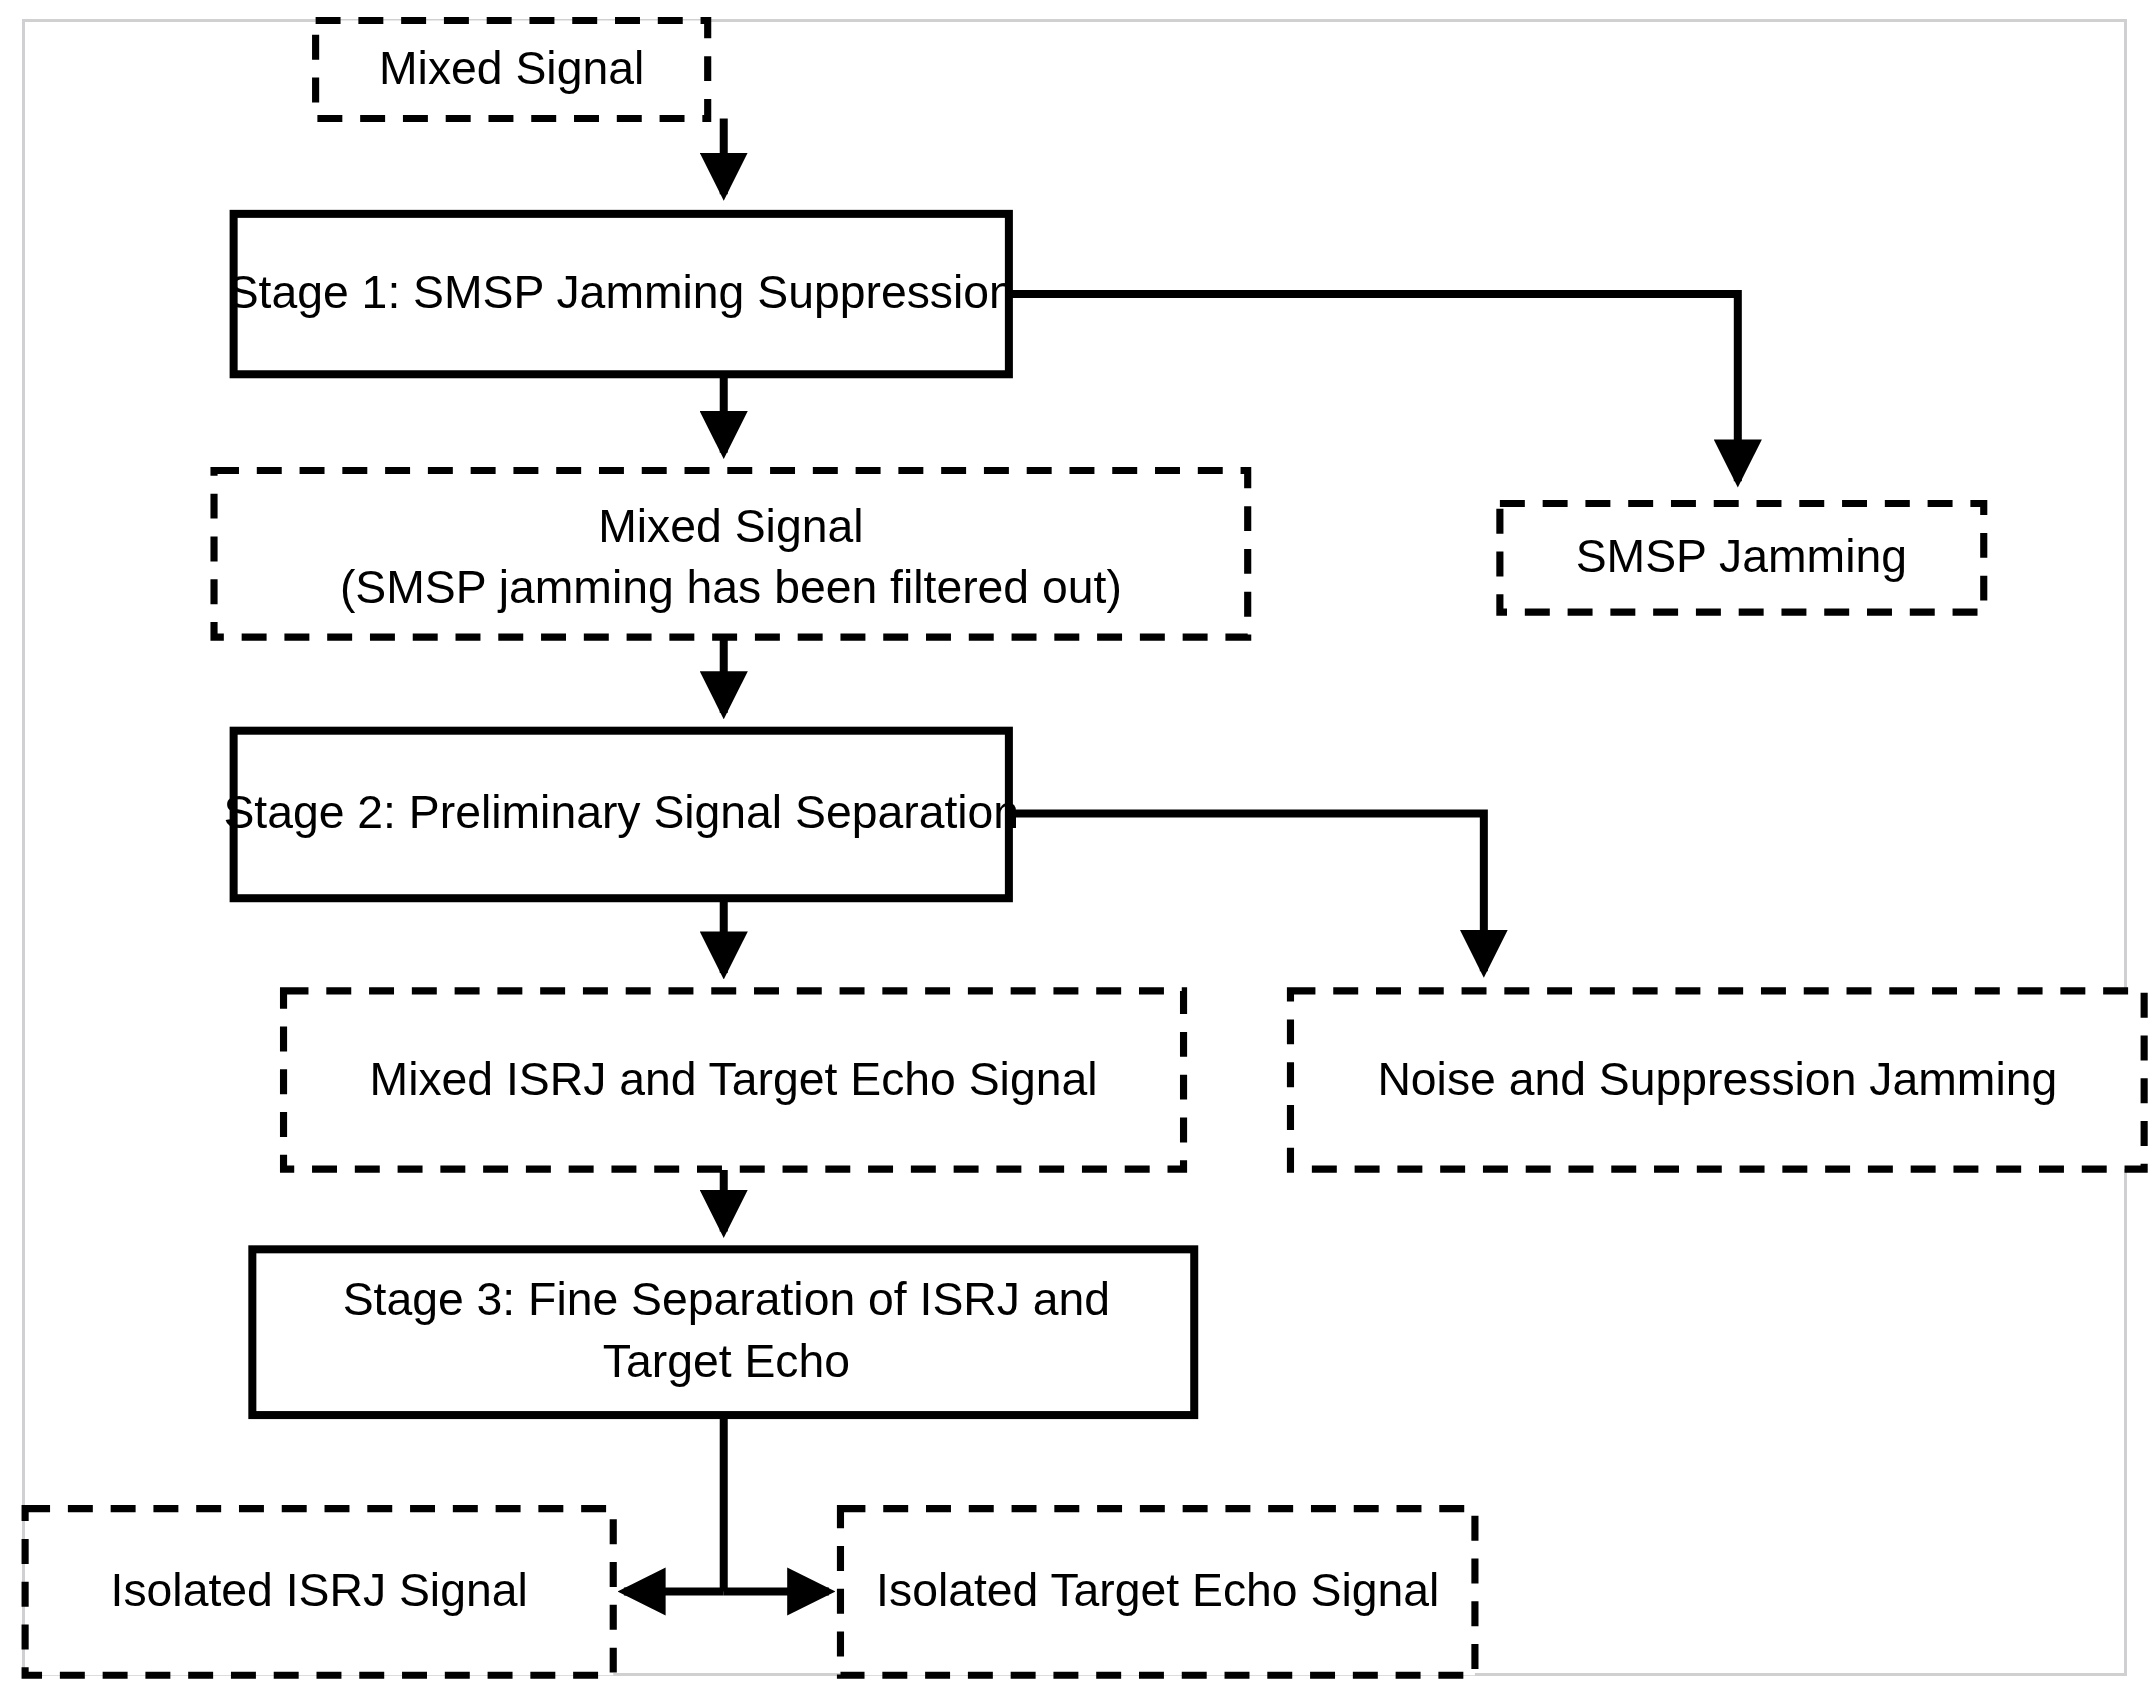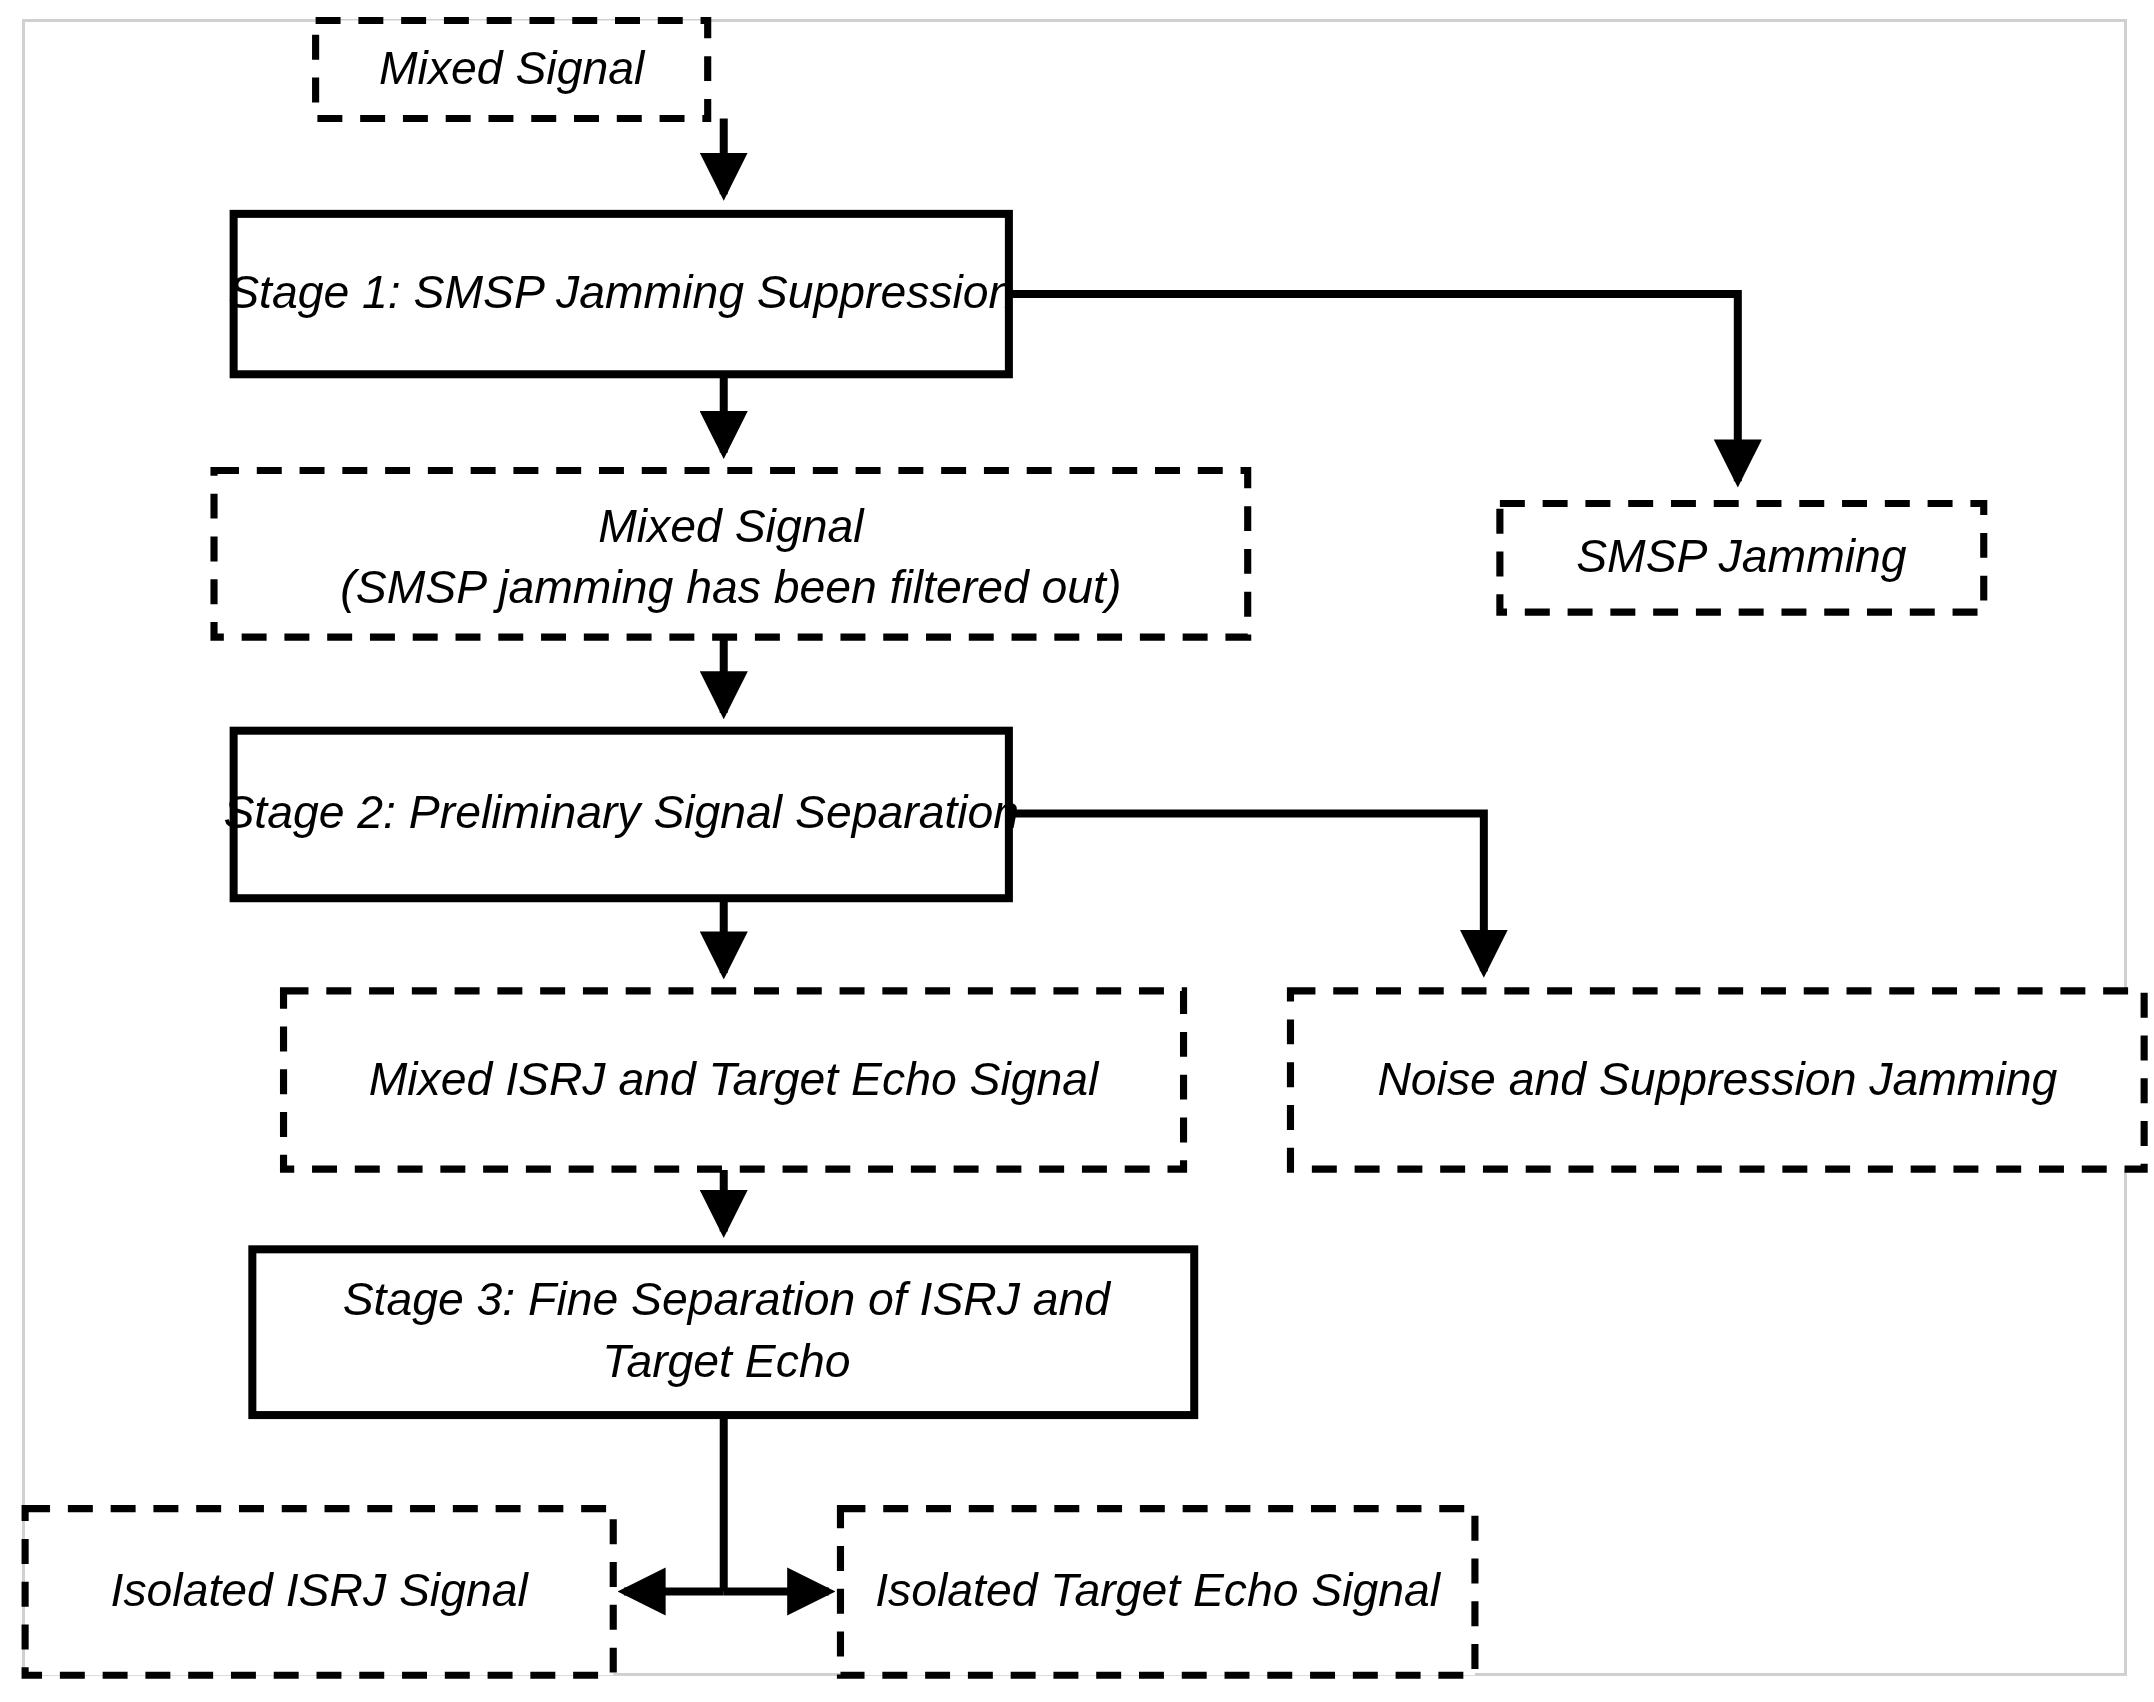--- a/index.html
+++ b/index.html
@@ -10,21 +10,20 @@
   body {
     width: 2155px;
     height: 1702px;
     font-family: "Liberation Sans", sans-serif;
     overflow: hidden;
   }
   #flowchart-root {
     position: relative;
     width: 2155px;
     height: 1702px;
-    font-style: italic;
   }
   .page-border {
     position: absolute;
     left: 22px;
     top: 18.7px;
     width: 2105px;
     height: 1657px;
     border: 3.6px solid #d0d0d2;
     box-sizing: border-box;
     pointer-events: none;

